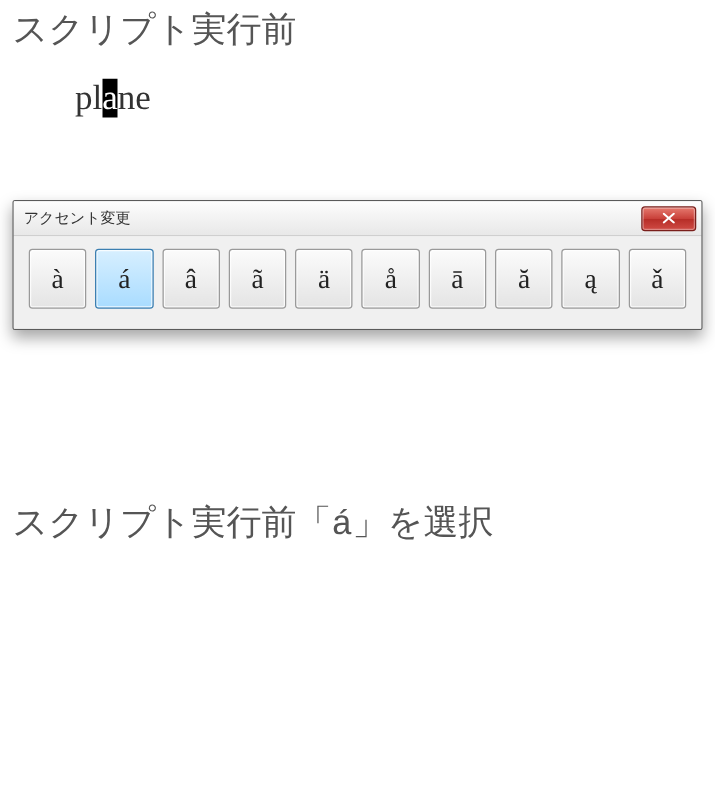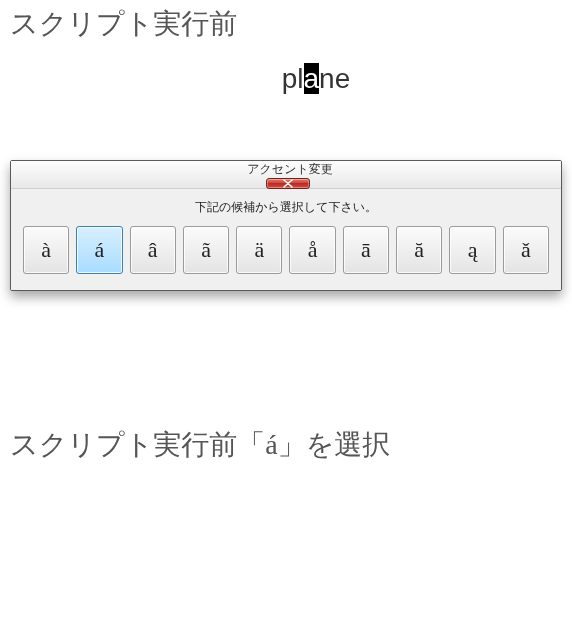--- a/index.html
+++ b/index.html
@@ -7,31 +7,30 @@
     margin: 0;
     width: 572px;
     height: 631px;
     background: #fff;
     font-family: "MS PGothic", "Hiragino Kaku Gothic Pro", Meiryo, sans-serif;
     color: #333;
     position: relative;
   }
   .heading {
     font-size: 28px;
-    font-family: Liberation Serif, serif;
+    font-family: Liberation Mono, monospace;
     color: #555;
     padding: 5px 10px 0 10px;
   }
   .word-line {
-    font-family: Liberation Sans, sans-serif;
+    font-family: Liberation Serif, serif;
     font-size: 28px;
     color: #333;
     margin-top: 20px;
     padding-left: 60px;
-    text-align: center;
   }
   .inv {
     background: #000;
     color: #fff;
   }
 
   .dialog-wrap {
     margin: 65px 10px 0 10px;
   }
   .dialog {
@@ -41,21 +40,20 @@
     box-shadow: 0 6px 12px rgba(0,0,0,0.35), 0 0 0 1px rgba(255,255,255,0.6) inset;
   }
   .titlebar {
     height: 28px;
     background: linear-gradient(#fdfdfd, #e8e8e8);
     border-bottom: 1px solid #cfcfcf;
     display: flex;
     align-items: center;
     justify-content: space-between;
     padding-left: 8px;
-    flex-direction: column;
   }
   .titlebar-text {
     font-size: 12px;
     color: #333;
   }
   .close-btn {
     width: 44px;
     height: 20px;
     margin-right: 4px;
     background: linear-gradient(#e67a6f, #c9413a 49%, #b62c26 50%, #cf4b44);
@@ -119,21 +117,20 @@
   <div class="dialog">
     <div class="titlebar">
       <span class="titlebar-text">アクセント変更</span>
       <div class="close-btn">
         <svg width="10" height="9" viewBox="0 0 10 9">
           <path d="M1 1 L9 8 M9 1 L1 8" stroke="#fff" stroke-width="1.6" stroke-linecap="round"></path>
         </svg>
       </div>
     </div>
     <div class="dialog-body">
-      <div class="instruction">下記の候補から選択して下さい。</div>
       <div class="btn-row">
         <div class="accent-btn">à</div>
         <div class="accent-btn selected">á</div>
         <div class="accent-btn">â</div>
         <div class="accent-btn">ã</div>
         <div class="accent-btn">ä</div>
         <div class="accent-btn">å</div>
         <div class="accent-btn">ā</div>
         <div class="accent-btn">ă</div>
         <div class="accent-btn">ą</div>

